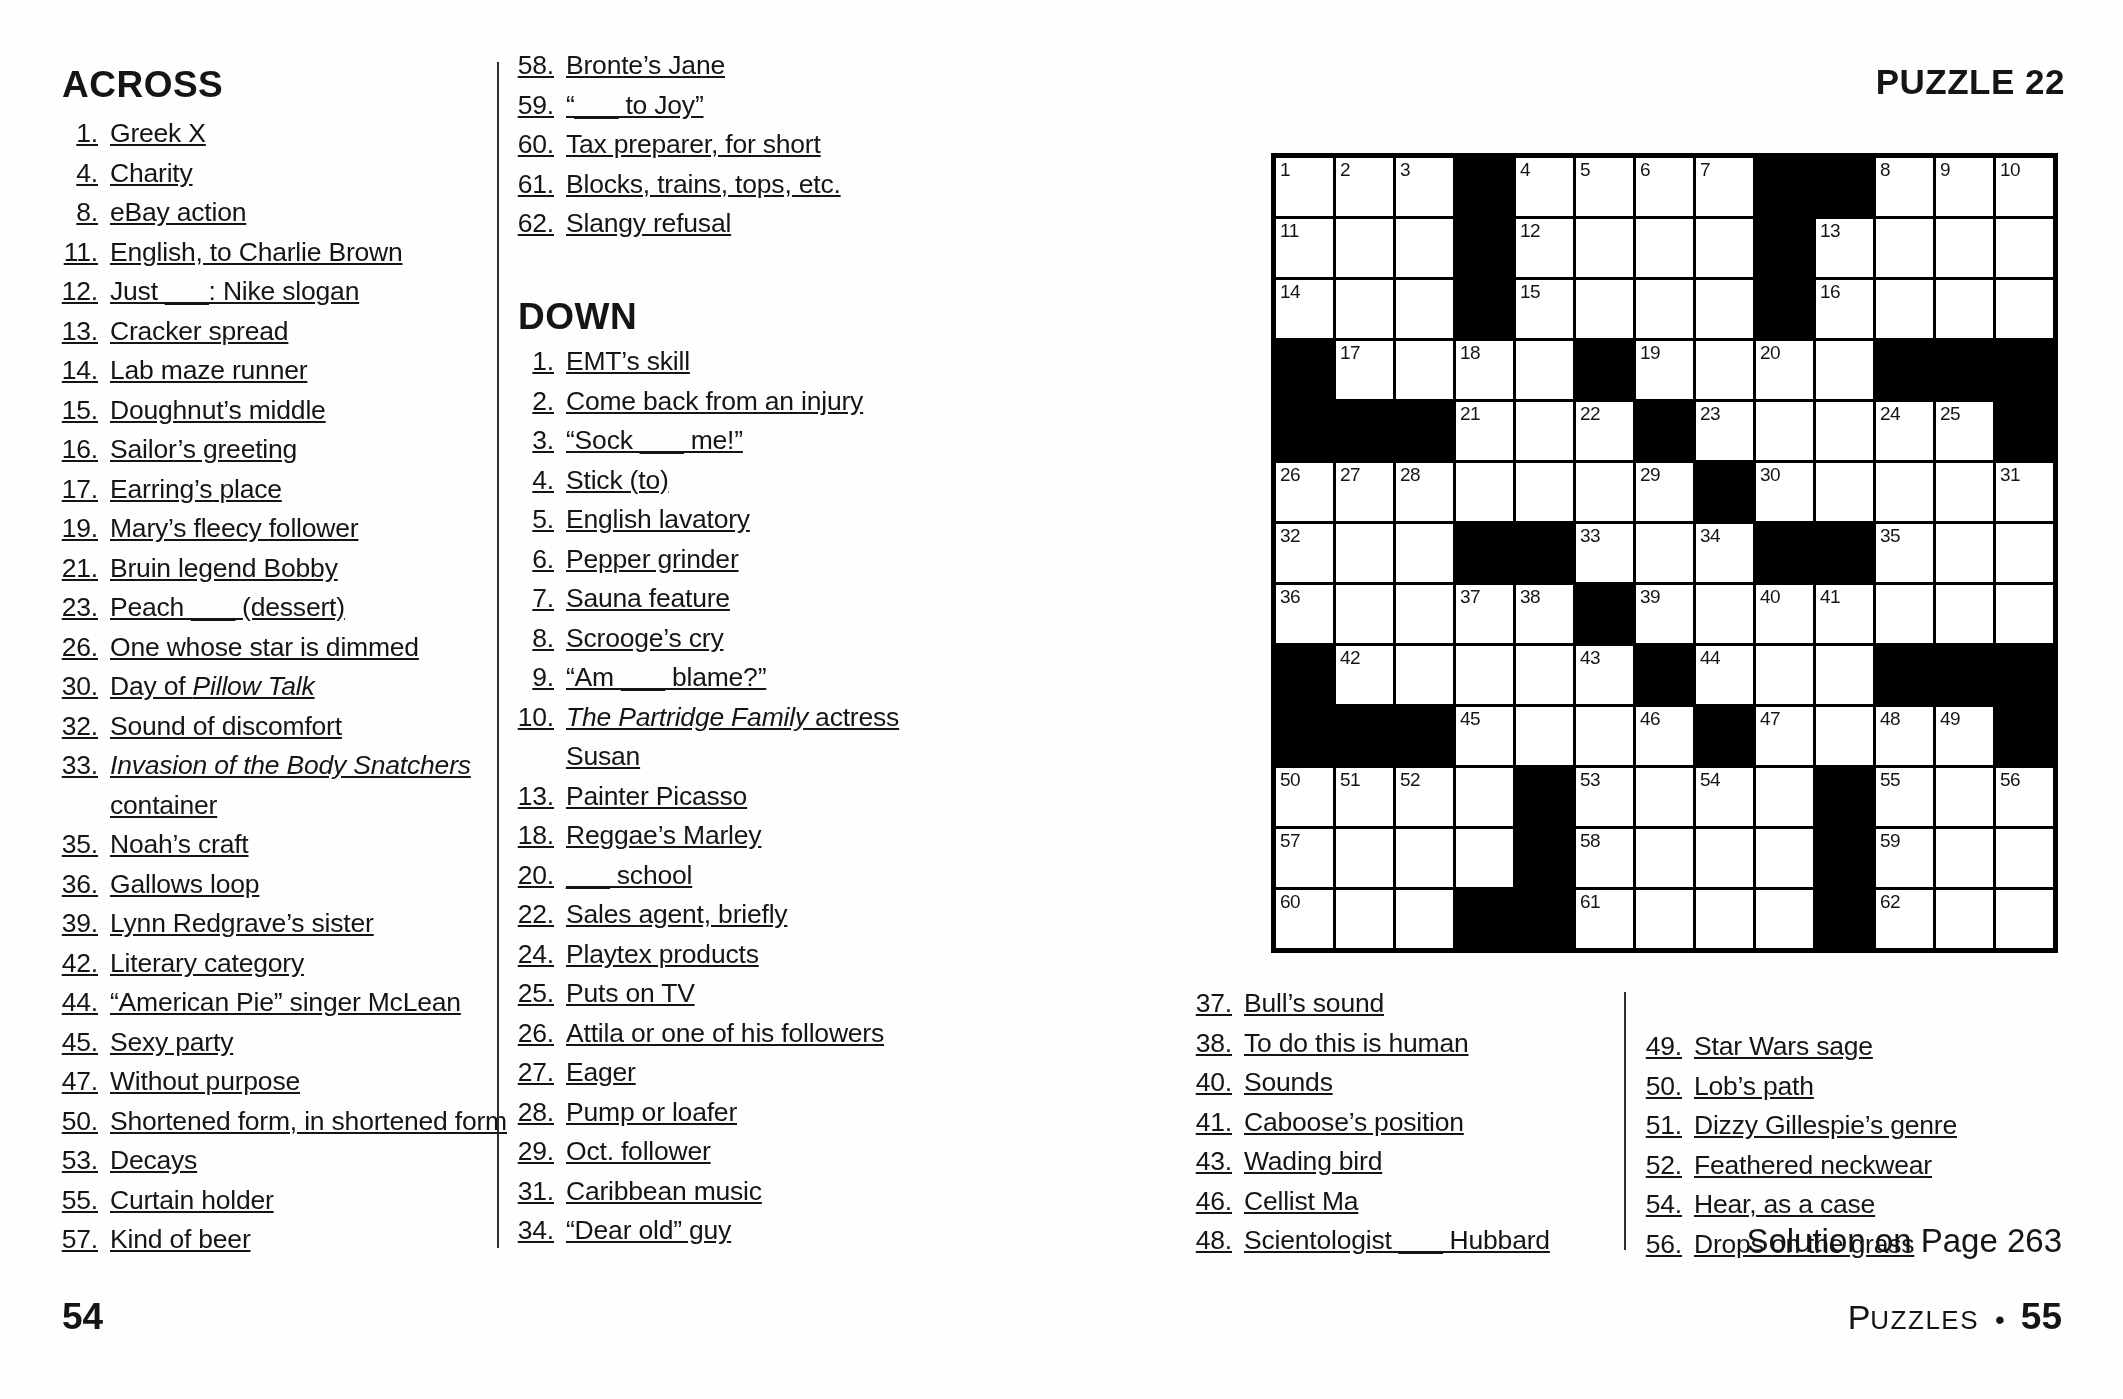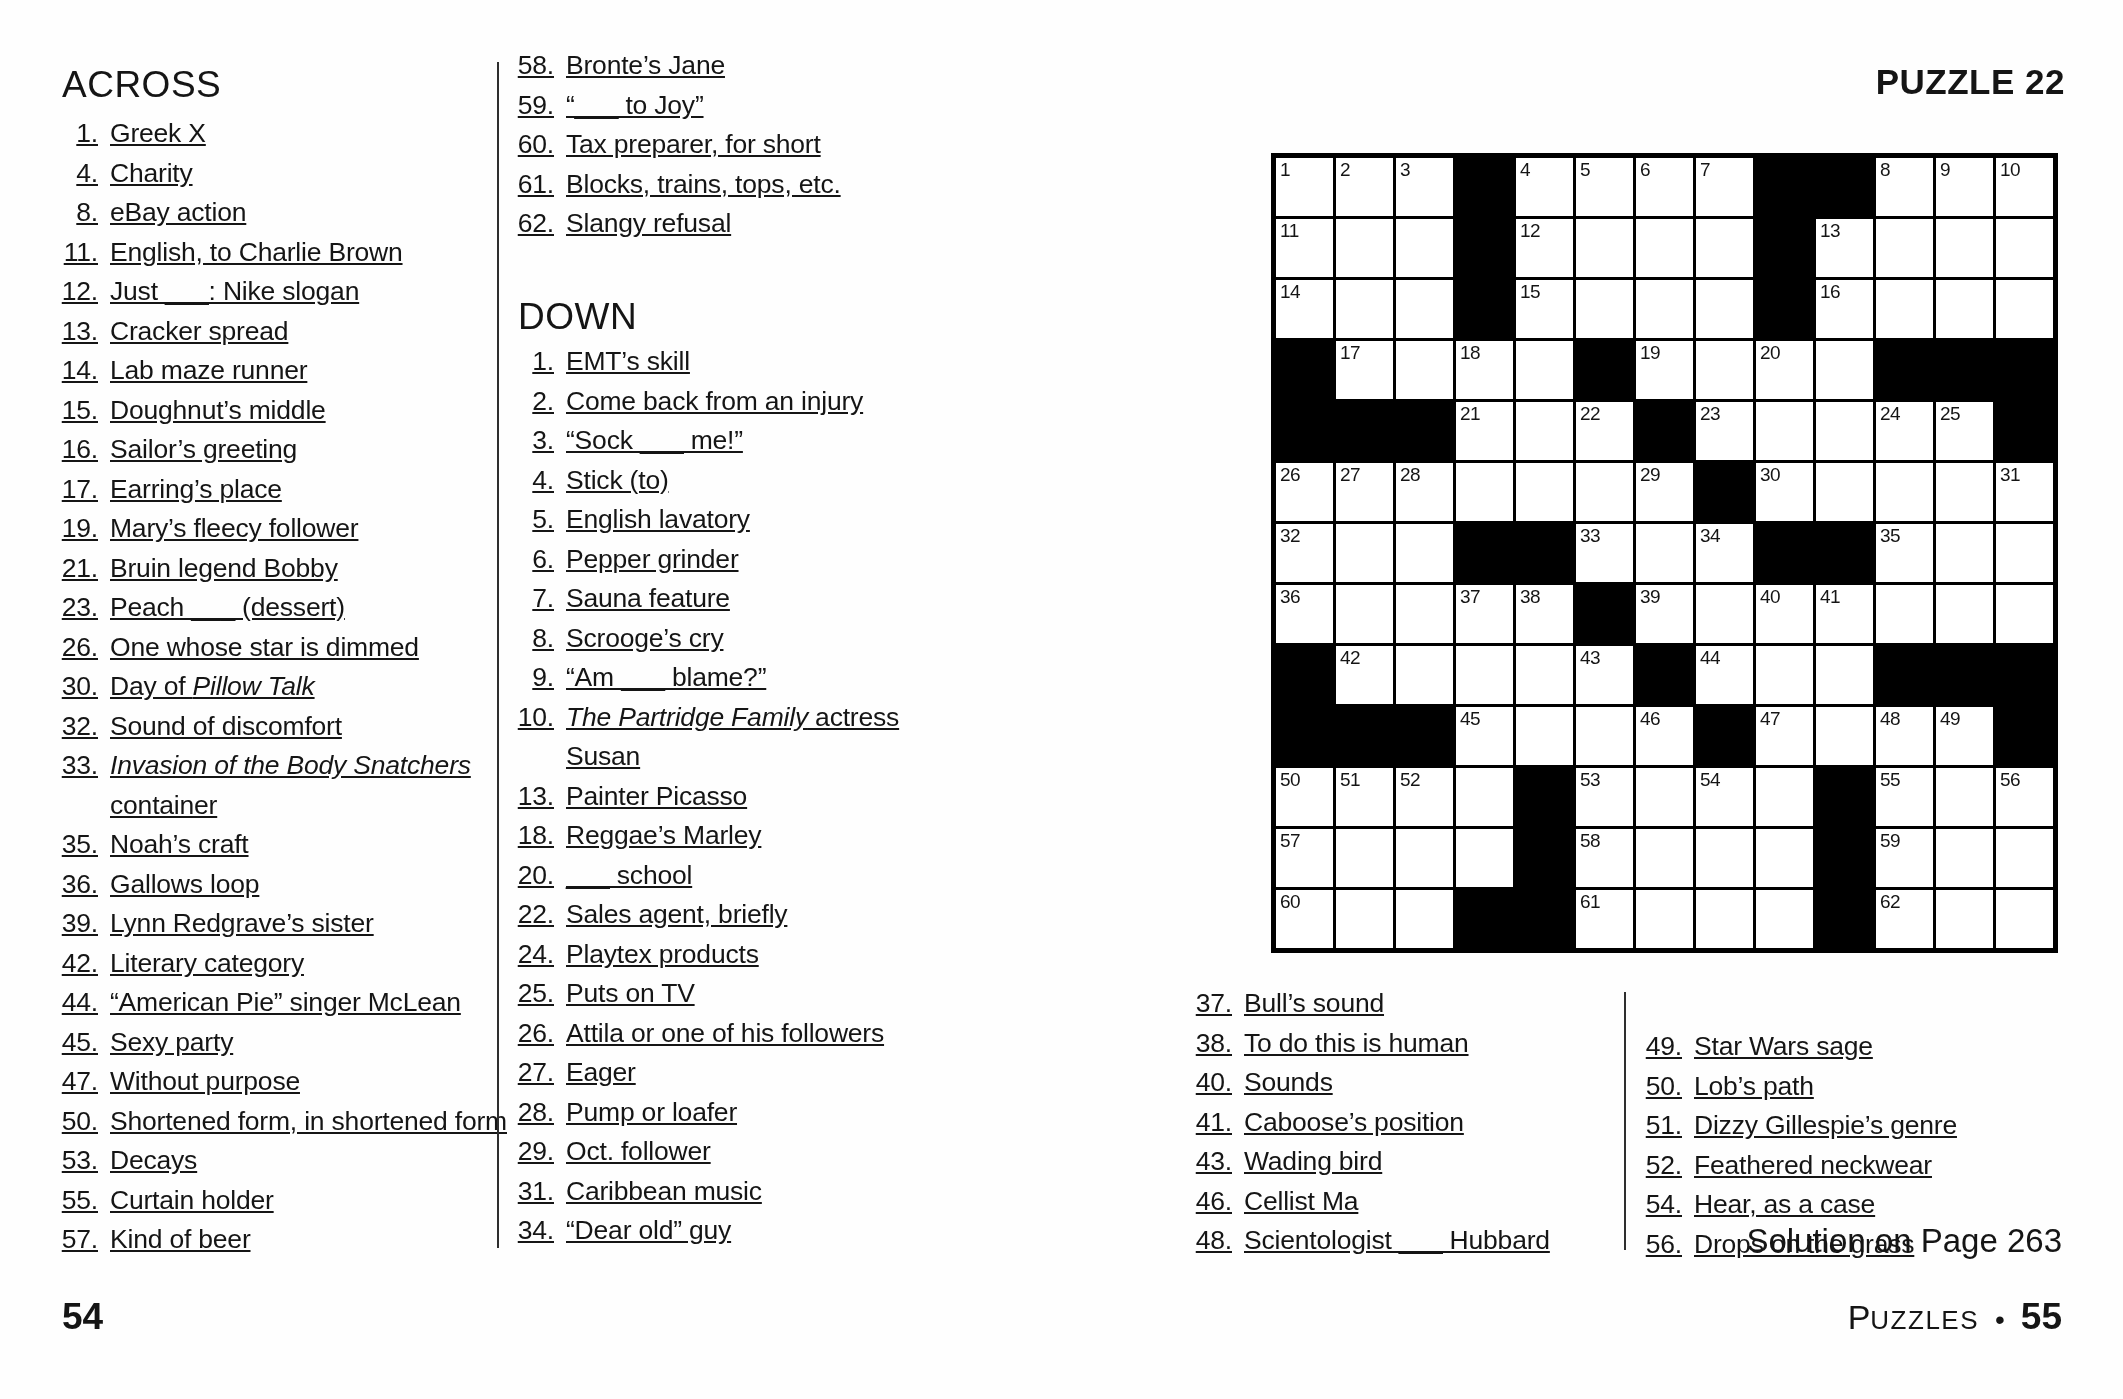--- a/index.html
+++ b/index.html
@@ -1,18 +1,18 @@
 <!DOCTYPE html>
 <html><head>
 <meta charset="utf-8">
 <style>
   html,body{margin:0;padding:0;background:#e8e8e8;}
   .page{position:relative;width:2123px;height:1399px;background:#fefefe;
         font-family:"Liberation Sans",sans-serif;color:#151515;overflow:hidden;}
-  .heading{position:absolute;font-size:37px;font-weight:400;letter-spacing:.5px;}
+  .heading{position:absolute;font-size:37px;font-weight:700;letter-spacing:.5px;}
   .clues{position:absolute;font-size:26.5px;letter-spacing:-.2px;text-decoration:underline;}
   .clue{display:flex;line-height:39.5px;height:39.5px;white-space:nowrap;}
   .cnum{flex:0 0 40px;text-align:right;margin-right:12px;}
   .clues.wide .cnum{flex-basis:44px;}
   .it{font-style:italic;}
   .divider{position:absolute;width:2px;background:#2e2e2e;}
   .title{position:absolute;top:62px;right:58px;font-size:35px;font-weight:700;letter-spacing:.5px;}
   .grid{position:absolute;left:1271px;top:153px;display:grid;
         grid-template-columns:repeat(13,57px);grid-auto-rows:58px;gap:3px;
         border:5px solid #000;background:#000;}

